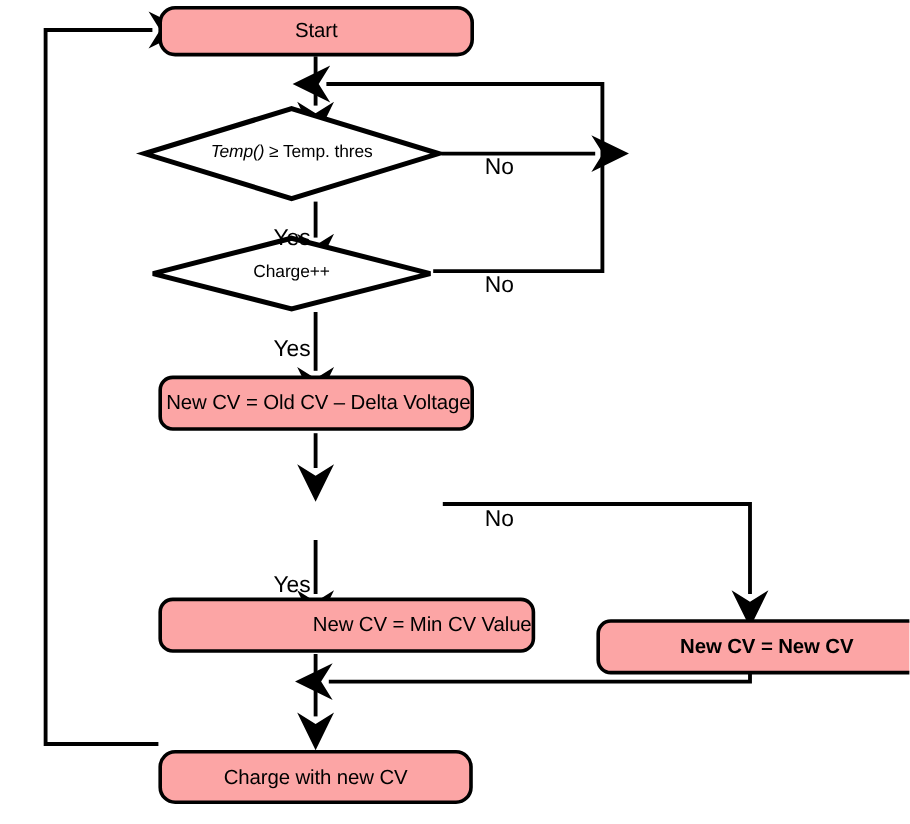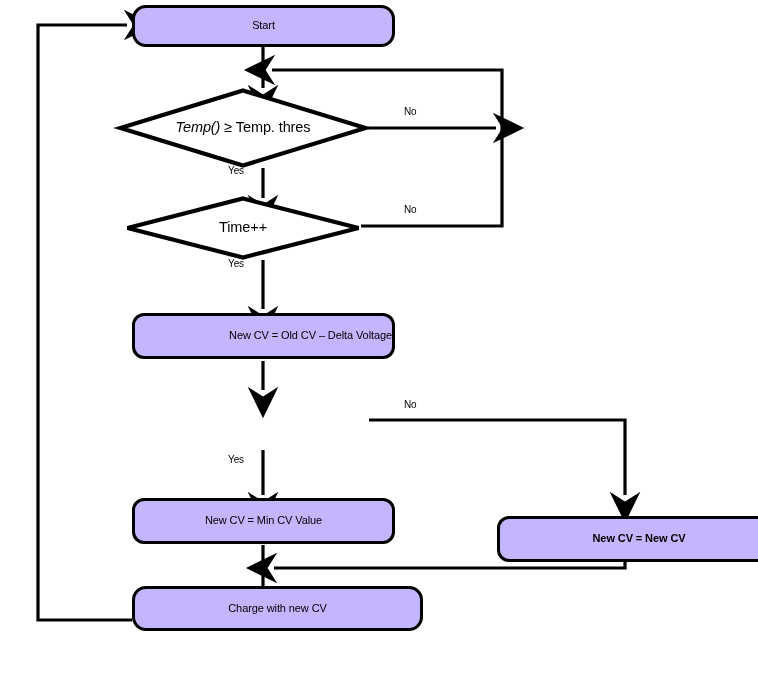--- a/index.html
+++ b/index.html
@@ -31,22 +31,22 @@
     box-sizing: border-box;
     display: flex;
     align-items: center;
     justify-content: center;
     text-align: center;
     z-index: 3;
   }
   .proc {
     border: 3.5px solid #000000;
     border-radius: 12px;
-    background: #c4b5fd;
-    font-size: 11px;
+    background: #fca5a5;
+    font-size: 17px;
     line-height: 1.25;
     letter-spacing: -0.1px;
   }
   .diamond-wrap {
     position: absolute;
     z-index: 3;
   }
   .diamond-wrap svg {
     position: absolute;
     left: 0;
@@ -70,25 +70,26 @@
     pointer-events: none;
   }
   .diamond-label .ln {
     white-space: nowrap;
   }
   .ital {
     font-style: italic;
   }
   .edge-label {
     position: absolute;
-    font-size: 10px;
+    font-size: 19px;
     line-height: 1;
     letter-spacing: -0.1px;
     z-index: 4;
     white-space: nowrap;
+    margin-top: 23px;
   }
 </style>
 </head>
 <body>
 
 <div id="canvas">
 
   <svg id="wires" viewBox="0 0 758 687" xmlns="http://www.w3.org/2000/svg">
     <defs>
       <marker id="ah-down" markerWidth="12" markerHeight="12" refX="1.2" refY="5" orient="auto" markerUnits="strokeWidth">
@@ -142,38 +143,38 @@
         <span>≥ Temp. thres</span>
       </div>
     </div>
   </div>
 
   <div class="diamond-wrap" style="left:125px; top:196px; width:236px; height:64px;">
     <svg width="236" height="64" viewBox="0 0 236 64" xmlns="http://www.w3.org/2000/svg">
       <polygon points="118,2.5 233.5,32 118,61.5 2.5,32" fill="#ffffff" stroke="#000000" stroke-width="4.2" stroke-linejoin="miter"></polygon>
     </svg>
     <div class="diamond-label">
-      <div class="ln">Time++</div>
+      <div class="ln">Charge++</div>
     </div>
   </div>
 
   <div class="node proc" style="left:132px; top:313px; width:263px; height:46px;justify-content:flex-end;">
     <span>New CV = Old CV – Delta Voltage</span>
   </div>
 
 
-  <div class="node proc" style="left:132px; top:498px; width:263px; height:46px;">
+  <div class="node proc" style="left:132px; top:498px; width:314px; height:46px;justify-content:flex-end;">
     <span>New CV = Min CV Value</span>
   </div>
 
   <div class="node proc" style="left:497px; top:516px; width:284px; height:46px;font-weight:bold;">
     <span>New CV = New CV</span>
   </div>
 
-  <div class="node proc" style="left:132px; top:586px; width:291px; height:45px; border-radius:14px;">
+  <div class="node proc" style="left:132px; top:625px; width:262px; height:45px; border-radius:14px;">
     <span>Charge with new CV</span>
   </div>
 
   <div class="edge-label" style="left:404px; top:107px;">No</div>
 
   <div class="edge-label" style="left:228px; top:166px;">Yes</div>
 
   <div class="edge-label" style="left:404px; top:205px;">No</div>
 
   <div class="edge-label" style="left:228px; top:259px;">Yes</div>

